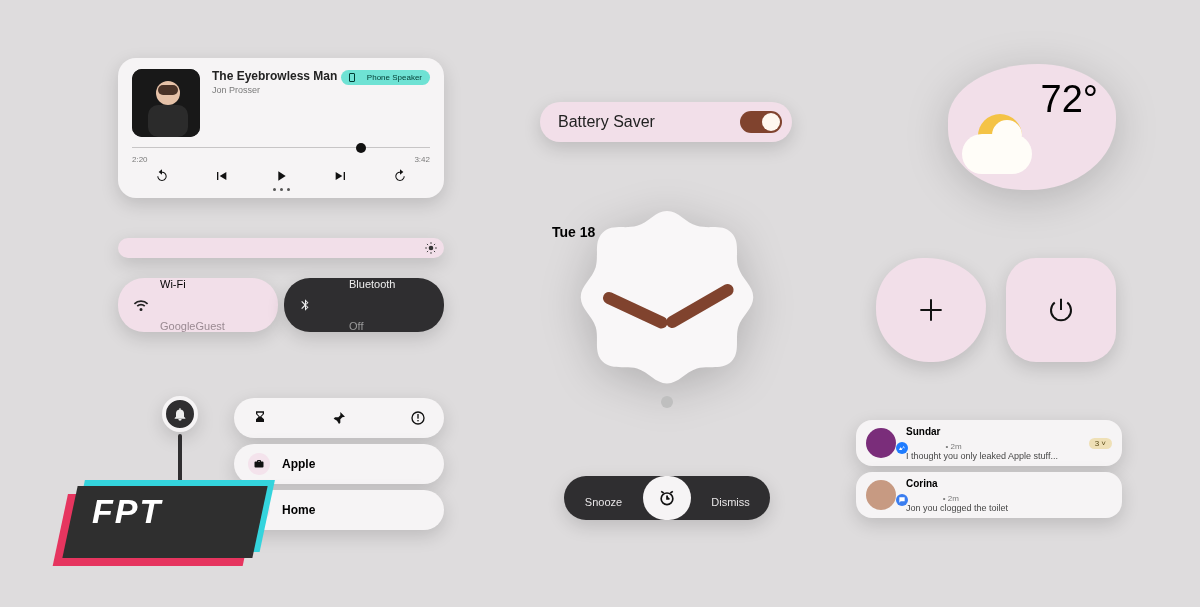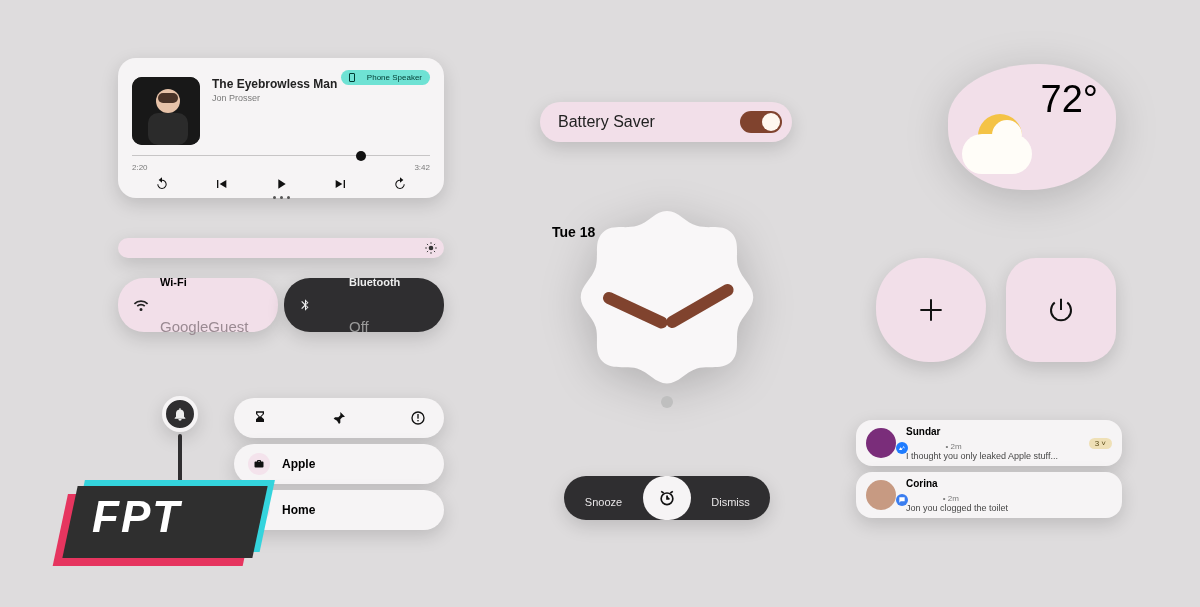--- a/index.html
+++ b/index.html
@@ -11,21 +11,21 @@
     --textDark:#1e1e1e;
     --muted:#7a7a7a;
     --shadow:0 6px 18px rgba(0,0,0,.15);
     --brown:#80432e;
   }
   *{box-sizing:border-box;font-family:Arial,Helvetica,sans-serif;}
   body{margin:0;background:var(--bg);width:1200px;height:607px;overflow:hidden;position:relative;}
   .abs{position:absolute;}
 
   
-  .player{left:118px;top:58px;width:326px;height:140px;background:var(--card);border-radius:18px;box-shadow:var(--shadow);padding:19px 14px 8px;}
+  .player{left:118px;top:58px;width:326px;height:140px;background:var(--card);border-radius:18px;box-shadow:var(--shadow);padding:11px 14px 8px;}
   .thumb{width:68px;height:68px;border-radius:10px;background:#222;overflow:hidden;}
   .thumb svg{width:100%;height:100%;}
   .pl-top{display:flex;gap:12px;}
   .pl-meta{flex:1;}
   .pl-title{font-size:12px;font-weight:700;color:#222;}
   .pl-artist{font-size:9px;color:var(--muted);margin-top:2px;}
   .badge{position:absolute;right:14px;top:12px;background:#6fe2d4;color:#003b33;padding:3px 8px;border-radius:10px;font-size:8px;display:flex;align-items:center;gap:12px;}
   .badge .ph{width:6px;height:9px;border:1px solid #003b33;border-radius:1px;}
   .track{margin-top:6px;}
   .track-line{position:relative;height:10px;}
@@ -38,39 +38,39 @@
   .dots span{width:3px;height:3px;background:#555;border-radius:50%;}
 
   
   .bright{left:118px;top:238px;width:326px;height:20px;background:var(--pink);border-radius:12px;box-shadow:var(--shadow);}
   .bright .sun{position:absolute;right:6px;top:3px;width:14px;height:14px;}
 
   
   .tile{top:278px;width:160px;height:54px;border-radius:26px;box-shadow:var(--shadow);display:flex;align-items:center;padding:0 14px;gap:10px;font-size:11px;}
   .wifi{left:118px;background:var(--pink);}
   .bt  {left:284px;background:var(--dark);color:#eee;gap:37px;}
-  .tile .lbl{font-weight:700;}
-  .tile .sub{font-size:15px;color:#9a9a9a;margin-top:30px;}
+  .tile .lbl{font-weight:400;}
+  .tile .sub{font-size:11px;color:#9a9a9a;margin-top:30px;}
   .wifi .sub{color:#9a8a92;}
 
   
   .tbar{left:234px;top:398px;width:210px;height:40px;background:var(--card);border-radius:20px;box-shadow:var(--shadow);display:flex;align-items:center;justify-content:space-between;padding:0 18px;}
   .place{left:234px;width:210px;height:40px;background:var(--card);border-radius:20px;box-shadow:var(--shadow);display:flex;align-items:center;gap:12px;padding:0 14px;font-size:12px;font-weight:600;}
   .p1{top:444px;} .p2{top:490px;}
   .p-ico{width:22px;height:22px;border-radius:50%;background:var(--pink2);display:flex;align-items:center;justify-content:center;}
 
   
   .bellwrap{left:152px;top:396px;width:56px;height:56px;}
   .bell{width:36px;height:36px;border-radius:50%;background:var(--dark);border:4px solid var(--card);box-shadow:var(--shadow);display:flex;align-items:center;justify-content:center;margin:0 auto;}
   .vbar{width:4px;height:50px;background:var(--dark);border-radius:3px;margin:2px auto 0;}
 
   
   .fpt{left:70px;top:486px;}
   .fpt-bg{width:190px;height:72px;background:#2f2f2f;transform:skewX(-12deg);box-shadow:-8px 8px 0 #e6355f, 6px -6px 0 #34d4dd;}
-  .fpt-txt{position:absolute;left:22px;top:6px;font-size:44px;font-weight:900;font-style:italic;color:#fff;letter-spacing:2px;}
+  .fpt-txt{position:absolute;left:22px;top:6px;font-size:34px;font-weight:900;font-style:italic;color:#fff;letter-spacing:2px;}
 
   
   .battrow{left:540px;top:102px;width:252px;height:40px;background:var(--pink);border-radius:20px;box-shadow:var(--shadow);display:flex;align-items:center;justify-content:space-between;padding:0 10px 0 18px;}
   .battlbl{font-size:16px;color:#222;}
   .switch{width:42px;height:22px;border-radius:12px;background:var(--brown);position:relative;}
   .switch::after{content:"";position:absolute;right:2px;top:2px;width:18px;height:18px;border-radius:50%;background:#fff8f0;}
 
   
   .clockwrap{left:552px;top:204px;width:230px;height:230px;}
   .clockbg{width:100%;height:100%;filter:drop-shadow(0 8px 22px rgba(0,0,0,.2));}

